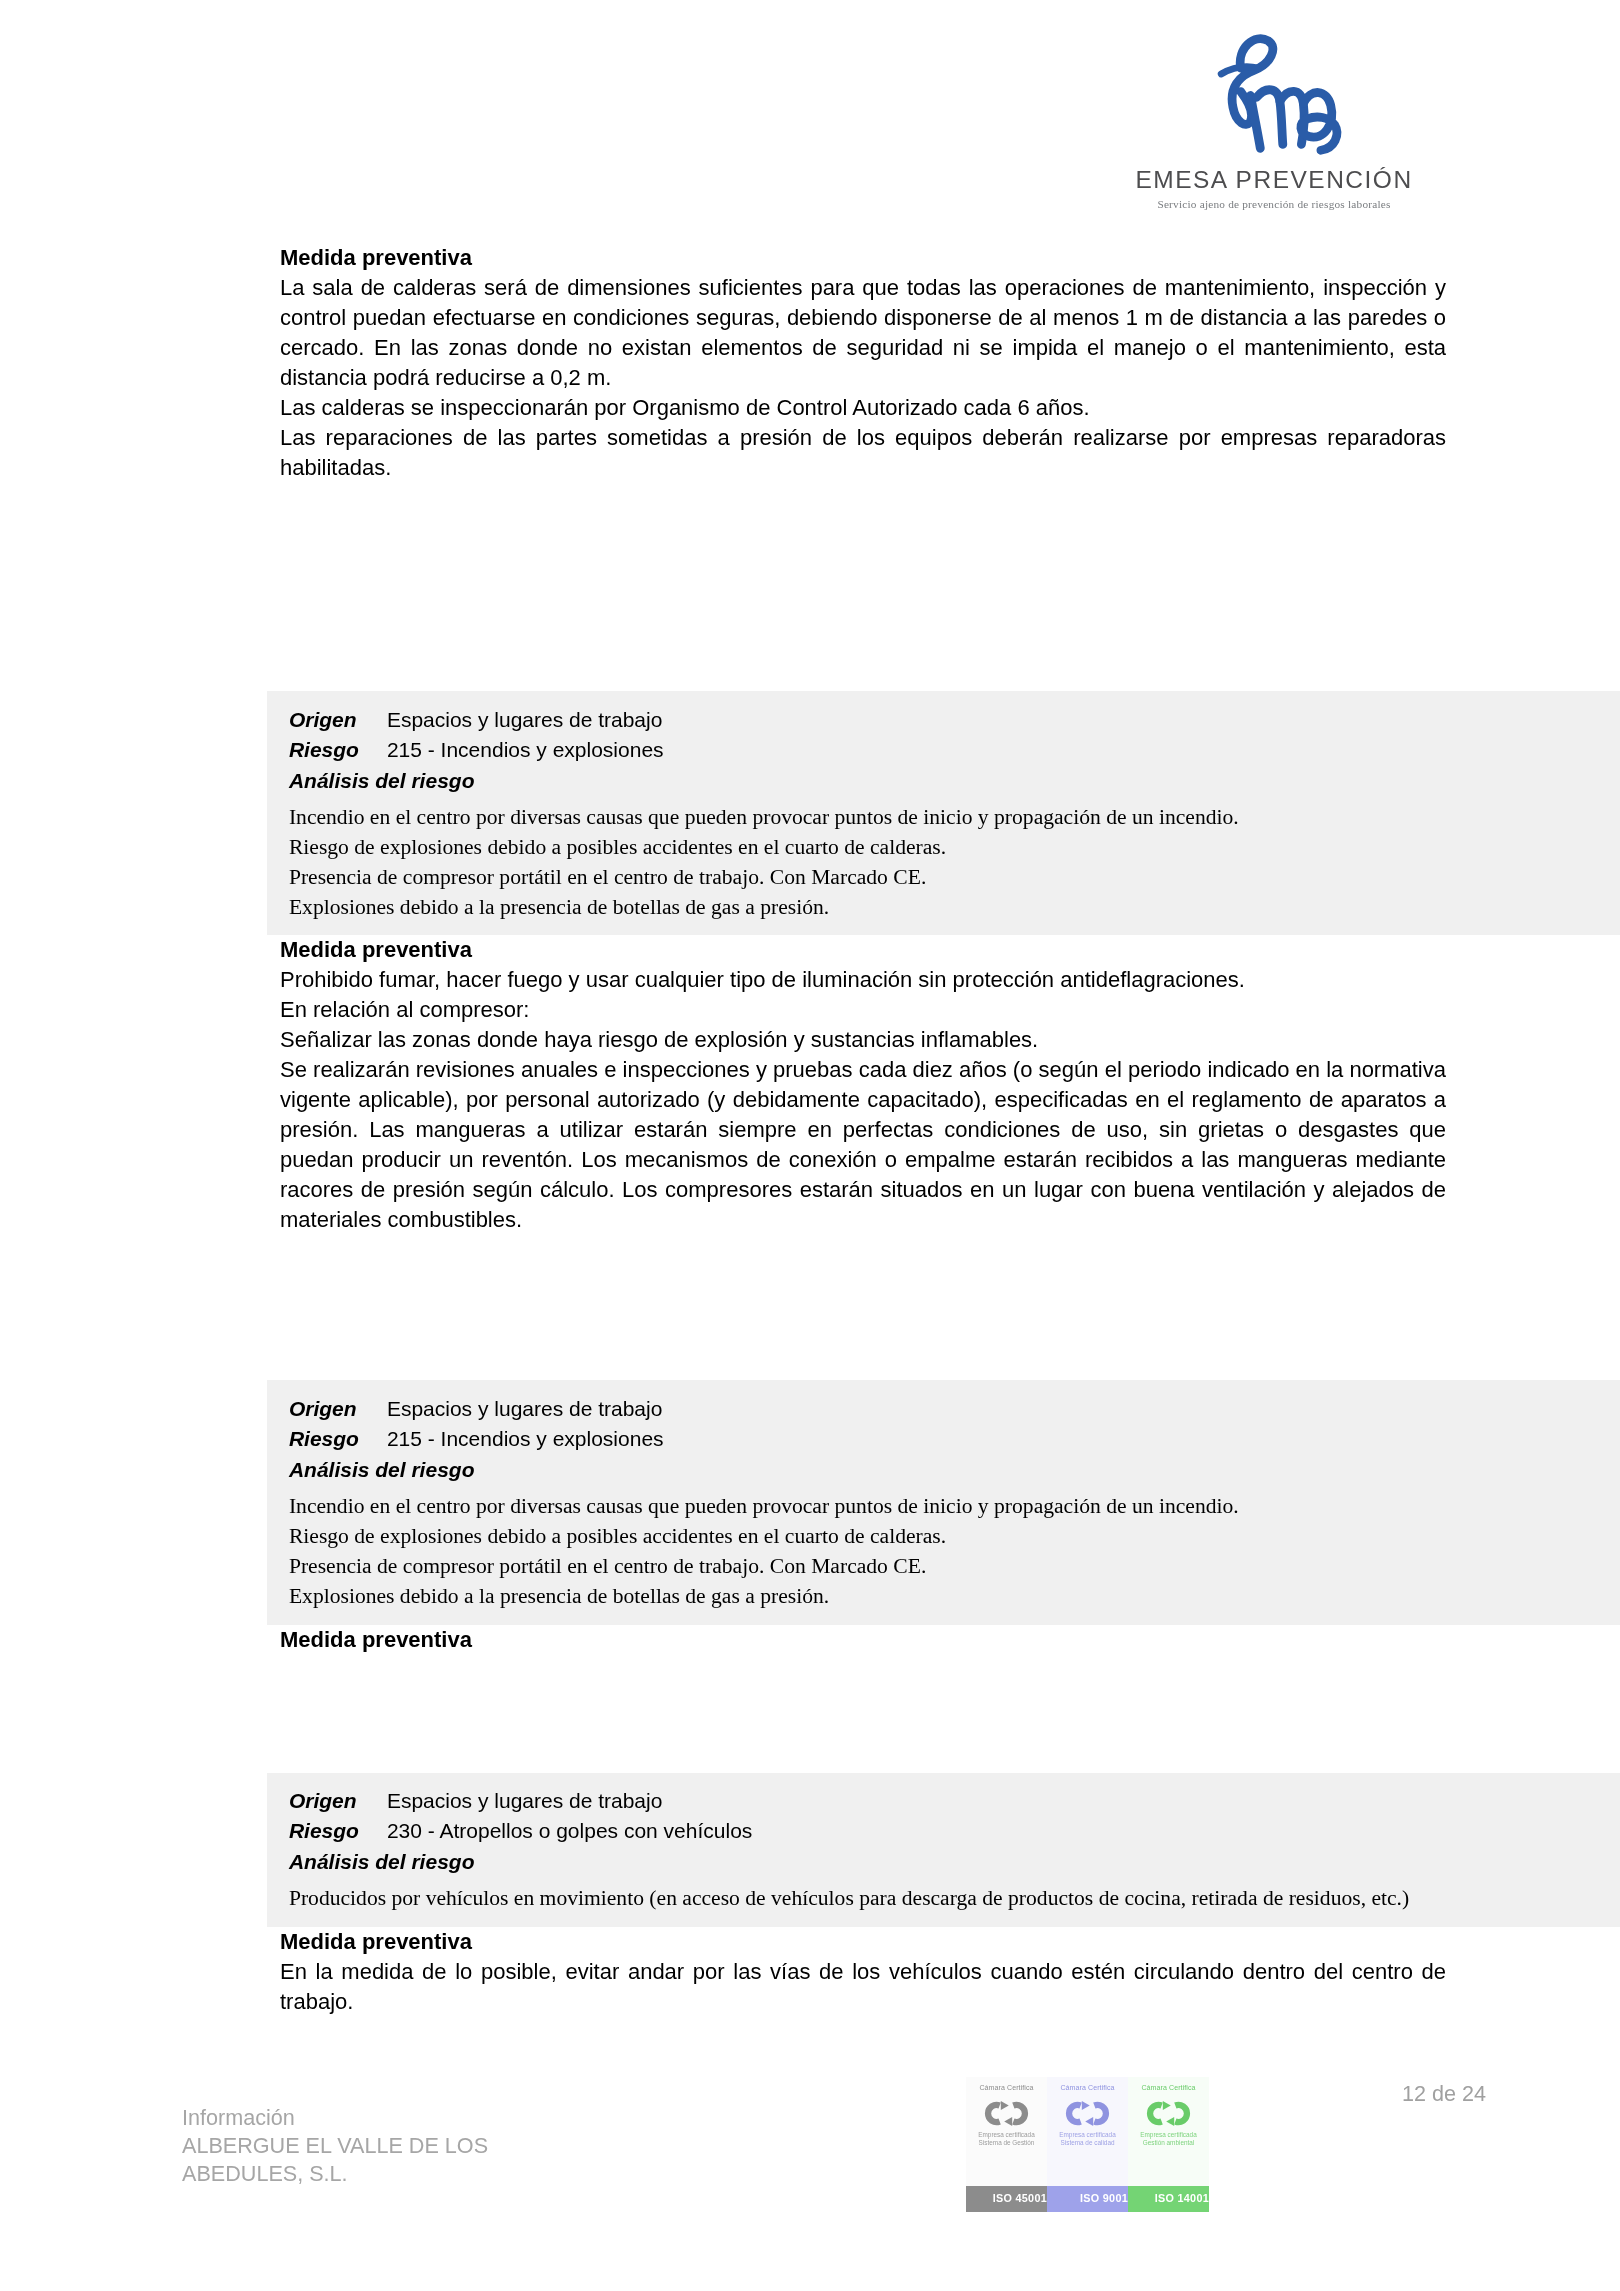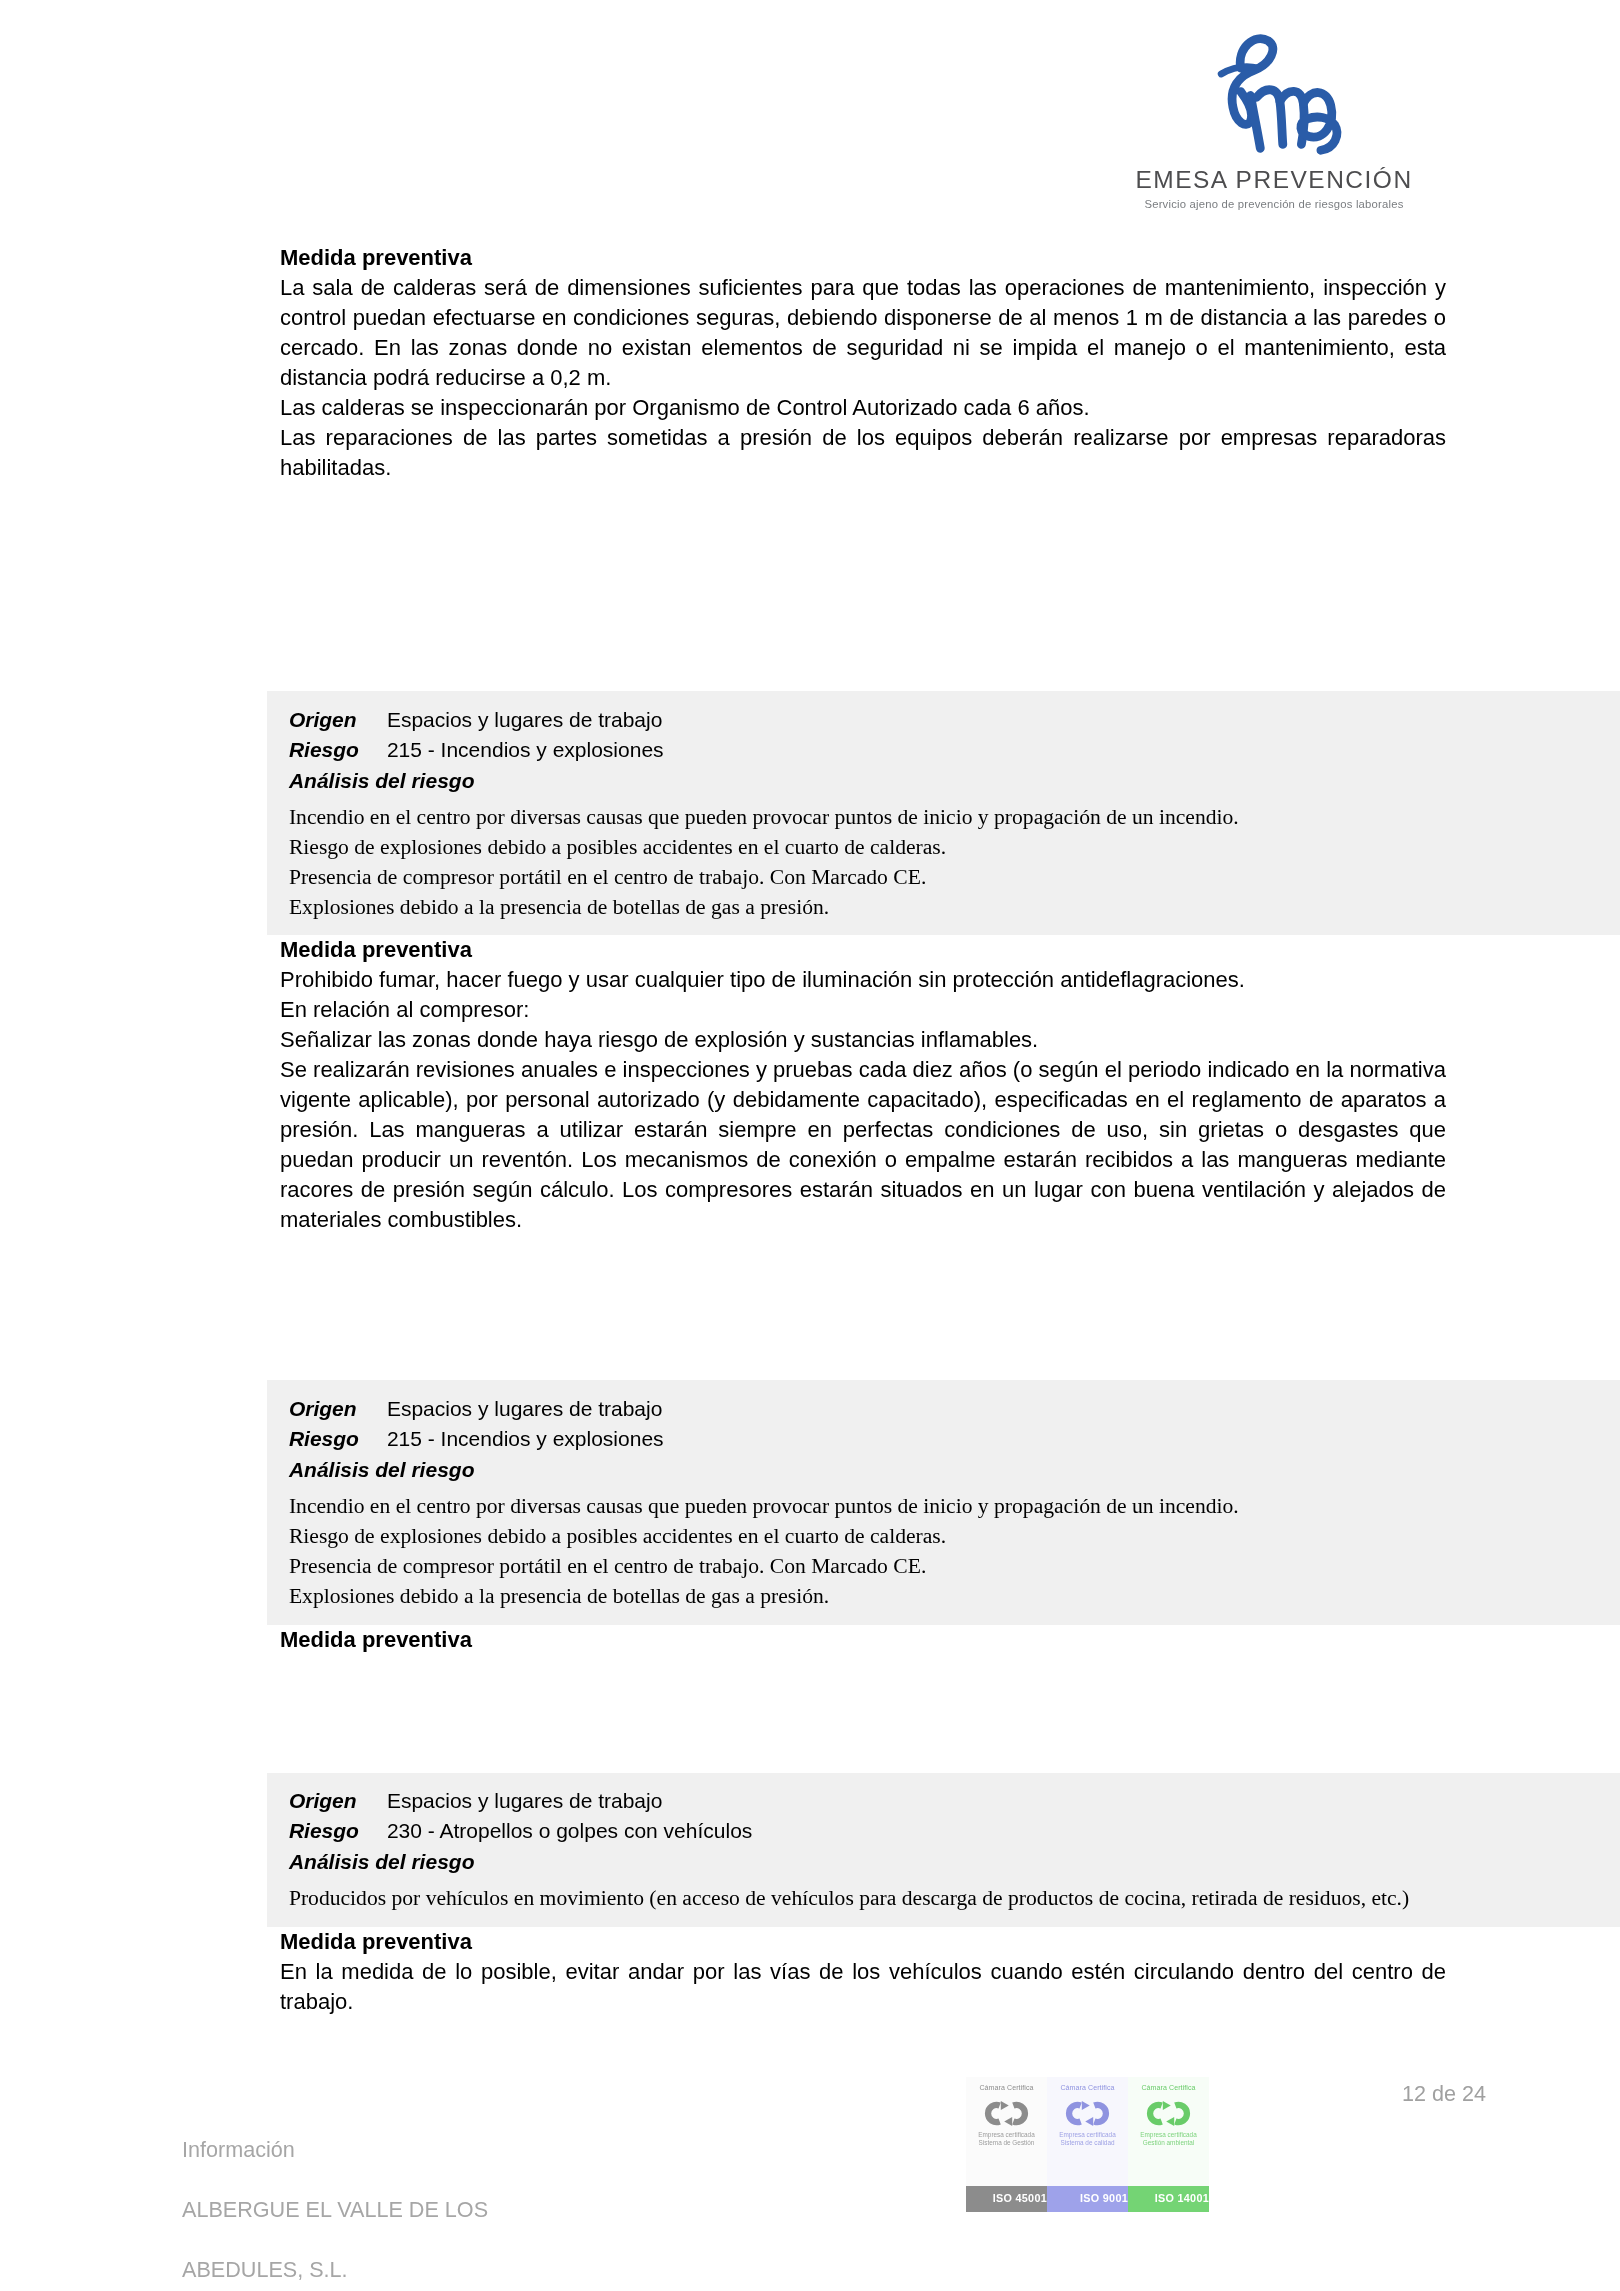--- a/index.html
+++ b/index.html
@@ -45,21 +45,21 @@
   }
   .logo-name {
     font-family: "Liberation Sans", sans-serif;
     font-size: 24.5px;
     letter-spacing: 1.5px;
     color: #4d4d4f;
     margin-top: 2px;
     white-space: nowrap;
   }
   .logo-tagline {
-    font-family: Liberation Sans, sans-serif;
+    font-family: Liberation Serif, serif;
     font-size: 11.3px;
     letter-spacing: 0.2px;
     color: #7a7d80;
     margin-top: 3.9px;
     white-space: nowrap;
   }
 
   
   .content {
     position: absolute;
@@ -138,21 +138,21 @@
     height: 225px;
   }
   .footer-left {
     position: absolute;
     left: 182px;
     top: 37px;
     color: #a6a6a6;
     font-size: 21.6px;
     line-height: 28px;
   }
-  .footer-left .fl-line { display: block; white-space: nowrap; margin-top: 32px; }
+  .footer-left .fl-line { display: block; white-space: nowrap; }
   .footer-page {
     position: absolute;
     right: 134px;
     top: 13.7px;
     color: #a0a0a0;
     font-size: 21.6px;
   }
   .cert-strip {
     position: absolute;
     left: 966px;

